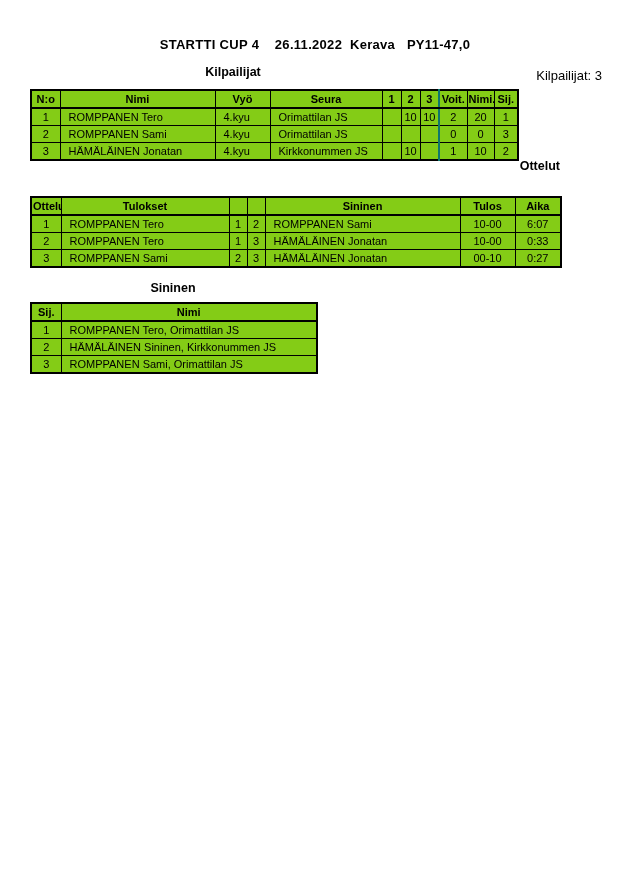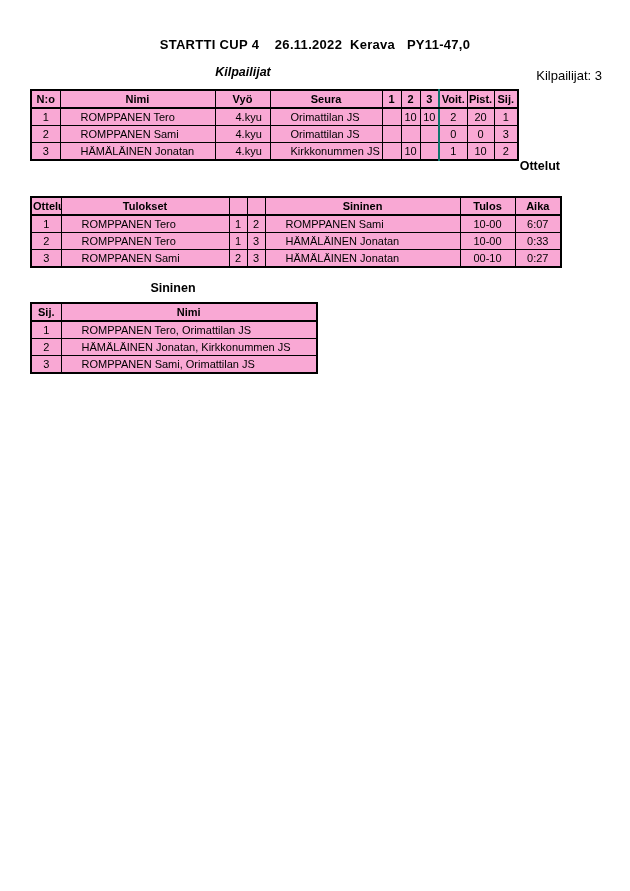--- a/index.html
+++ b/index.html
@@ -1,30 +1,30 @@
 <!DOCTYPE html>
 <html><head>
 <meta charset="utf-8">
 <style>
   html,body{margin:0;padding:0;}
   body{width:630px;height:891px;background:#ffffff;position:relative;font-family:"Liberation Sans",sans-serif;color:#000;}
   .page-title{position:absolute;top:37px;left:0;width:630px;text-align:center;font-weight:bold;font-size:13px;white-space:pre;letter-spacing:0.3px;}
   .sec-title{position:absolute;font-weight:bold;font-size:12.5px;text-align:center;}
-  #kilpailijat-title{top:65px;left:30px;width:426px;font-style:italic;}
+  #kilpailijat-title{top:65px;left:20px;width:426px;}
   #ottelut-title{top:159px;left:30px;width:530px;text-align:right;}
   #tulokset-title{top:281px;left:30px;width:286px;}
   .count{position:absolute;top:68px;right:28px;font-size:13px;}
-  table{position:absolute;border-collapse:collapse;table-layout:fixed;border:2px solid #000;background:#f9a8d4;}
+  table{position:absolute;border-collapse:collapse;table-layout:fixed;border:2px solid #000;background:#84cc16;}
   #t-kilpailijat{top:89px;left:30px;width:487px;}
   #t-ottelut{top:196px;left:30px;width:530px;}
   #t-tulokset{top:302px;left:30px;width:286px;}
   th,td{border:1px solid #000;height:16px;font-size:11px;padding:0 2px;white-space:nowrap;overflow:hidden;line-height:16px;}
   th{font-weight:bold;text-align:center;padding:0 1px;}
   thead th{border-bottom:2px solid #000;}
-  .tl{text-align:left;padding-left:20px;}
+  .tl{text-align:left;padding-left:8px;}
   .tc{text-align:center;padding:0;}
   .bl2{border-left:2px solid #0f766e;}
 </style>
 </head>
 <body>
 
 <div class="page-title">STARTTI CUP 4    26.11.2022  Kerava   PY11-47,0</div>
 <div class="sec-title" id="kilpailijat-title">Kilpailijat</div>
 <div class="count">Kilpailijat: 3</div>
 
@@ -44,21 +44,21 @@
   <thead>
     <tr>
       <th>N:o</th>
       <th>Nimi</th>
       <th>Vyö</th>
       <th>Seura</th>
       <th>1</th>
       <th>2</th>
       <th>3</th>
       <th class="bl2">Voit.</th>
-      <th>Pist.</th>
+      <th>Nimi.</th>
       <th>Sij.</th>
     </tr>
   </thead>
   <tbody>
     <tr>
       <td class="tc">1</td>
       <td class="tl">ROMPPANEN Tero</td>
       <td class="tl">4.kyu</td>
       <td class="tl">Orimattilan JS</td>
       <td class="tc"></td>
@@ -162,20 +162,20 @@
       <th>Nimi</th>
     </tr>
   </thead>
   <tbody>
     <tr>
       <td class="tc">1</td>
       <td class="tl">ROMPPANEN Tero, Orimattilan JS</td>
     </tr>
     <tr>
       <td class="tc">2</td>
-      <td class="tl">HÄMÄLÄINEN Jonatan, Kirkkonummen JS</td>
+      <td class="tl">HÄMÄLÄINEN Sininen, Kirkkonummen JS</td>
     </tr>
     <tr>
       <td class="tc">3</td>
       <td class="tl">ROMPPANEN Sami, Orimattilan JS</td>
     </tr>
   </tbody>
 </table>
 
 </body></html>

